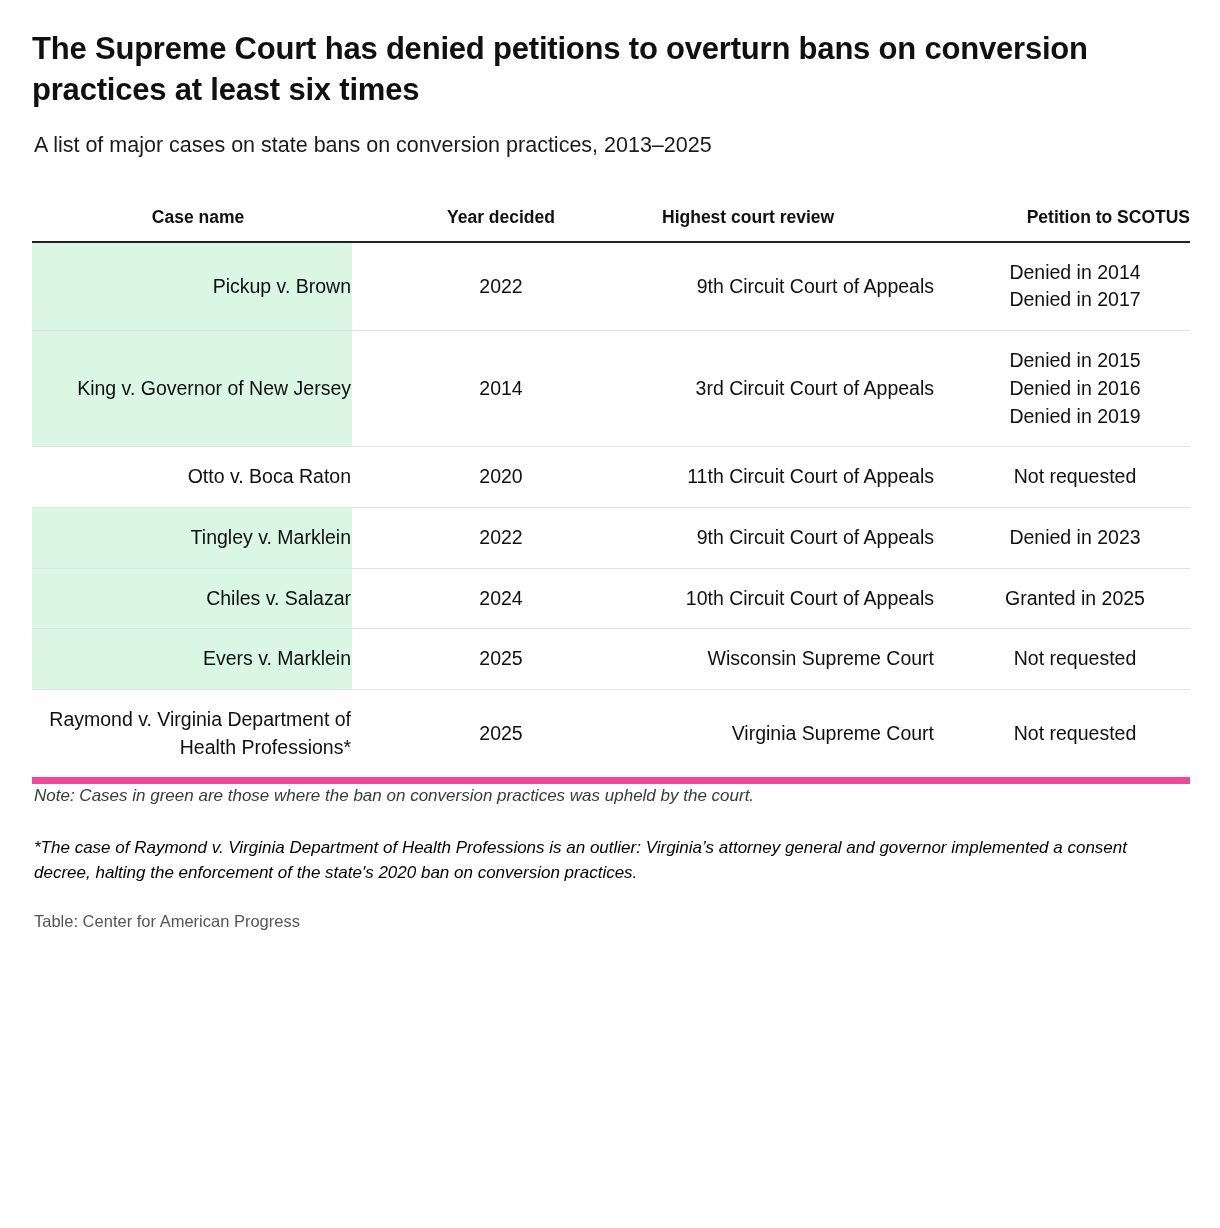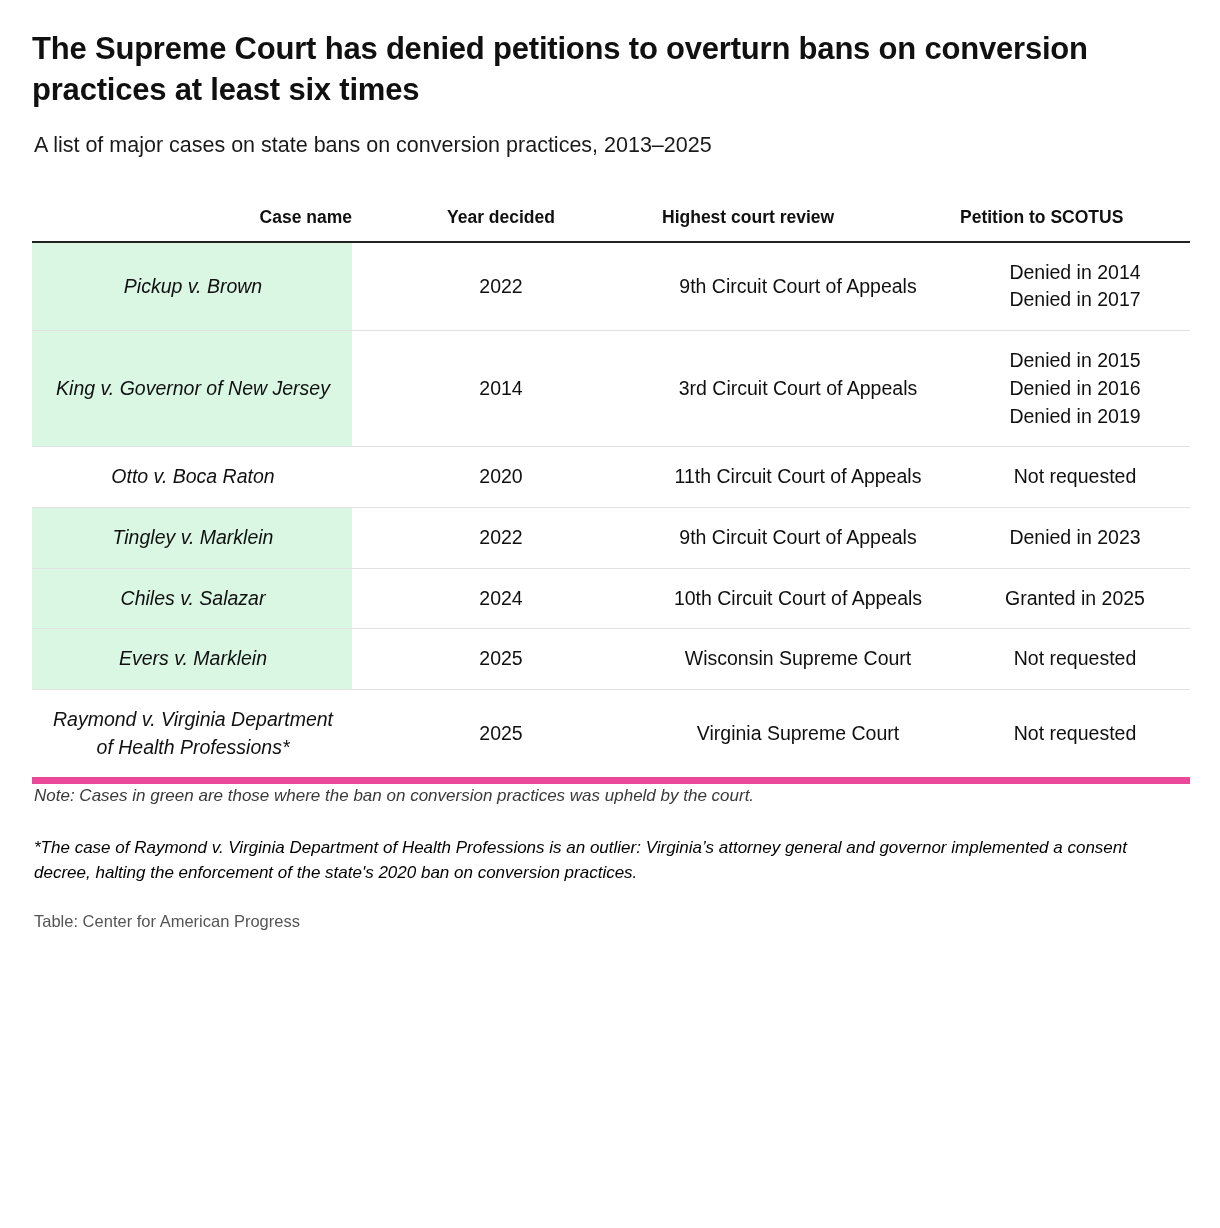--- a/index.html
+++ b/index.html
@@ -49,56 +49,55 @@
   table.data-table col.c-pet   { width: 238px; }
 
   thead th {
     font-size: 17.5px;
     font-weight: bold;
     color: #101010;
     vertical-align: bottom;
     padding: 0 0 12px 0;
     line-height: 1.28;
   }
-  thead th.h-case   { text-align: right; padding-left: 12px; margin-top: 16px; }
+  thead th.h-case   { text-align: center; padding-left: 12px; margin-top: 16px; }
   thead th.h-year   { text-align: center; }
   thead th.h-court  { text-align: left; padding-left: 12px; }
-  thead th.h-pet    { text-align: left; padding-left: 8px; }
+  thead th.h-pet    { text-align: right; padding-left: 8px; }
   thead tr {
     border-bottom: 2.5px solid #222222;
   }
   tbody tr {
     border-bottom: 1px solid #e2e2e2;
   }
   tbody tr:last-child {
     border-bottom: 7px solid #ec4899;
   }
   tbody td {
     font-size: 19.5px;
     line-height: 1.42;
     padding: 16px 0;
     vertical-align: middle;
     color: #101010;
   }
   td.case {
-    font-style: italic;
     padding-left: 12px;
-    padding-right: 10px;
-    text-align: center;
+    padding-right: 1px;
+    text-align: right;
   }
   td.case.hl {
     background: #d9f7e3;
   }
   td.year {
     text-align: center;
   }
   td.court {
     padding-left: 12px;
     padding-right: 18px;
-    text-align: center;
+    text-align: right;
   }
   td.pet {
     padding-left: 8px;
     text-align: center;
   }
   .note {
     font-size: 17px;
     font-style: italic;
     color: #3a3a3a;
     line-height: 1.45;

